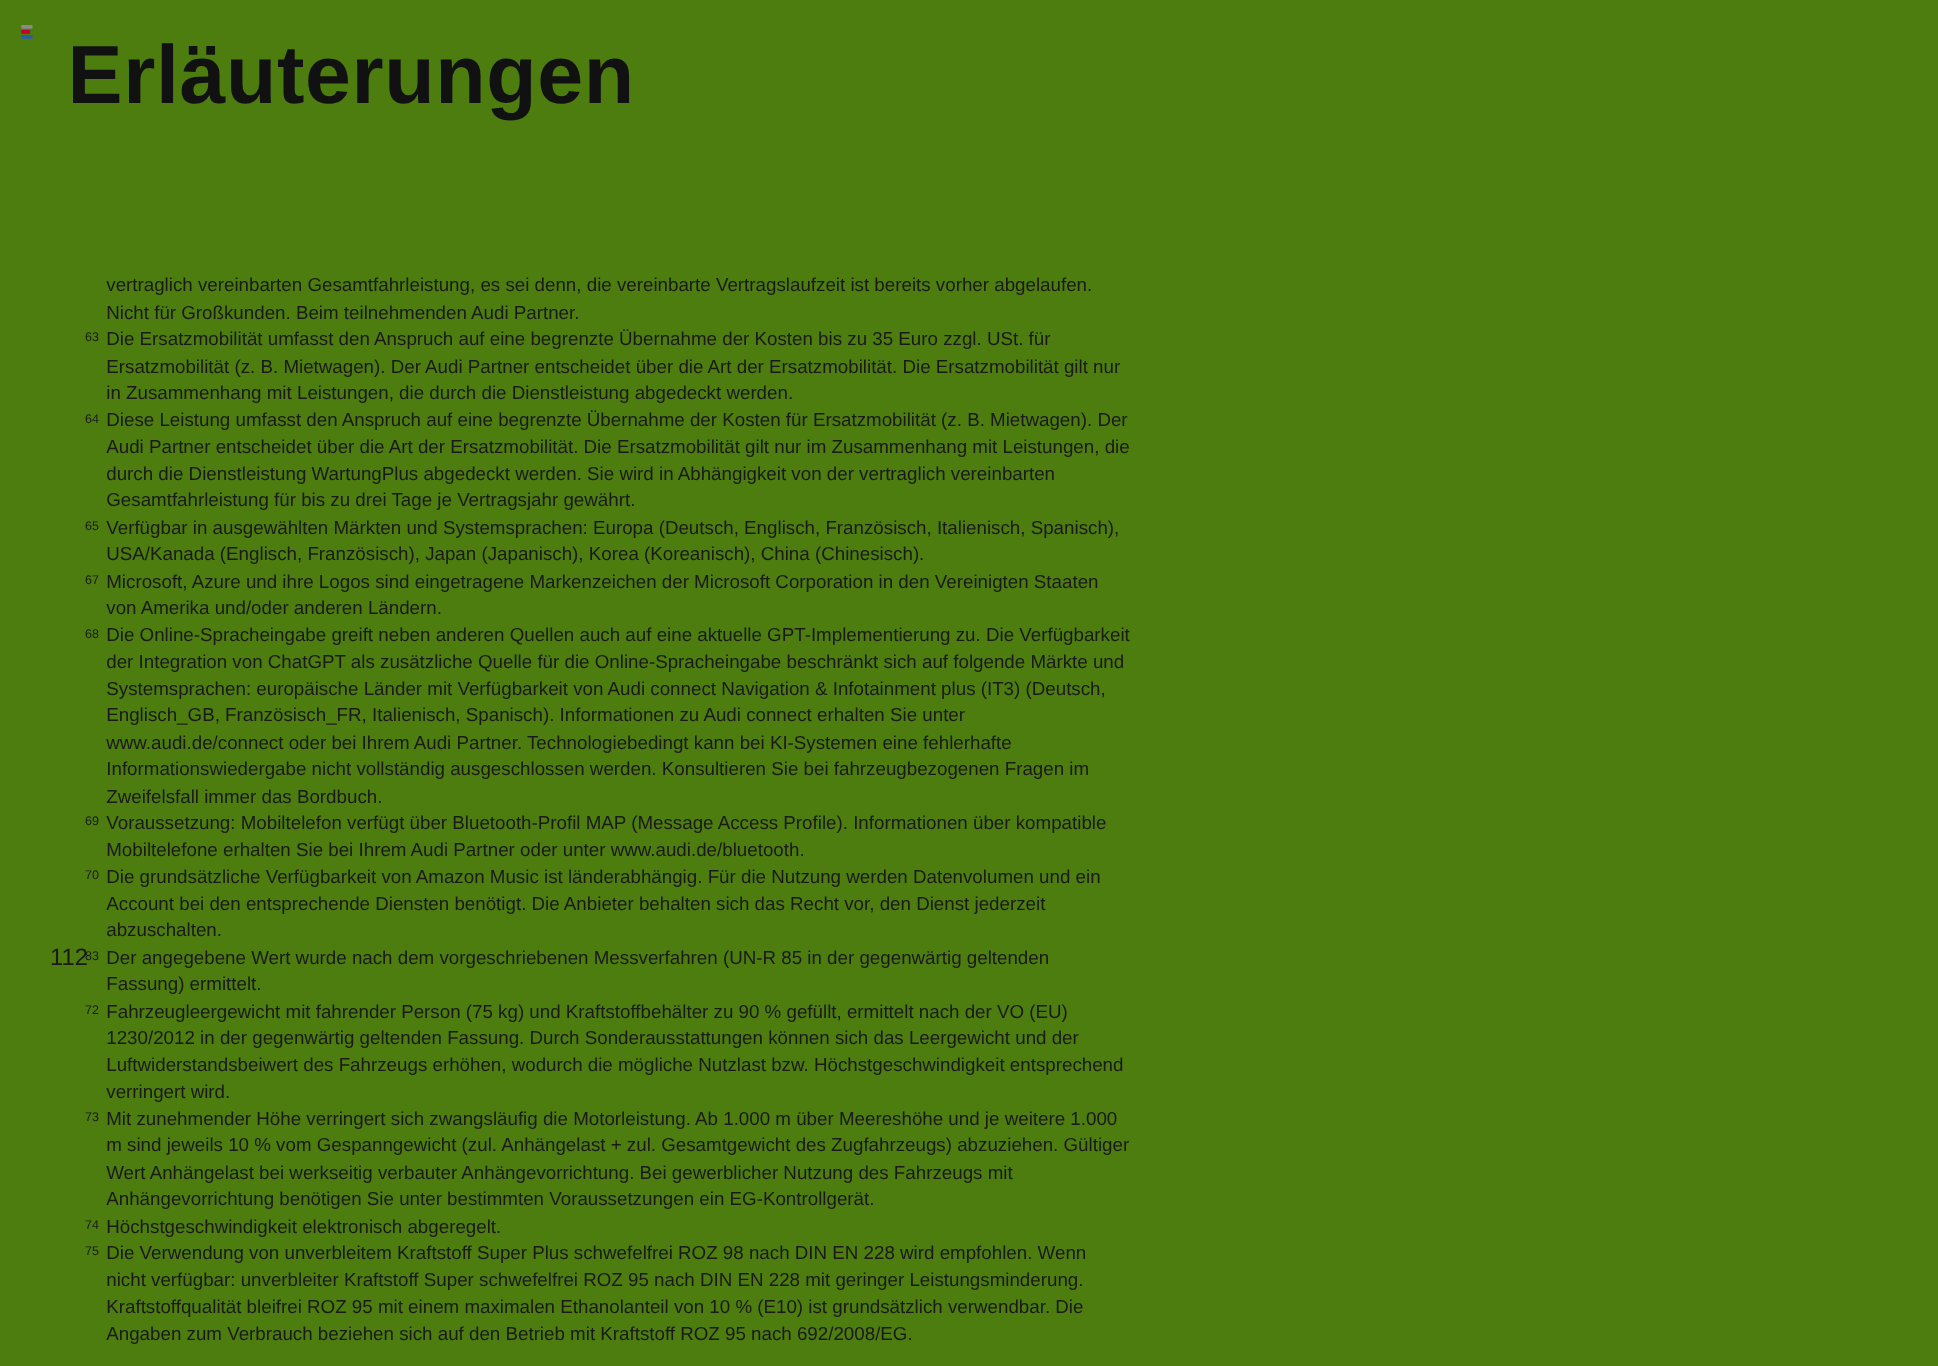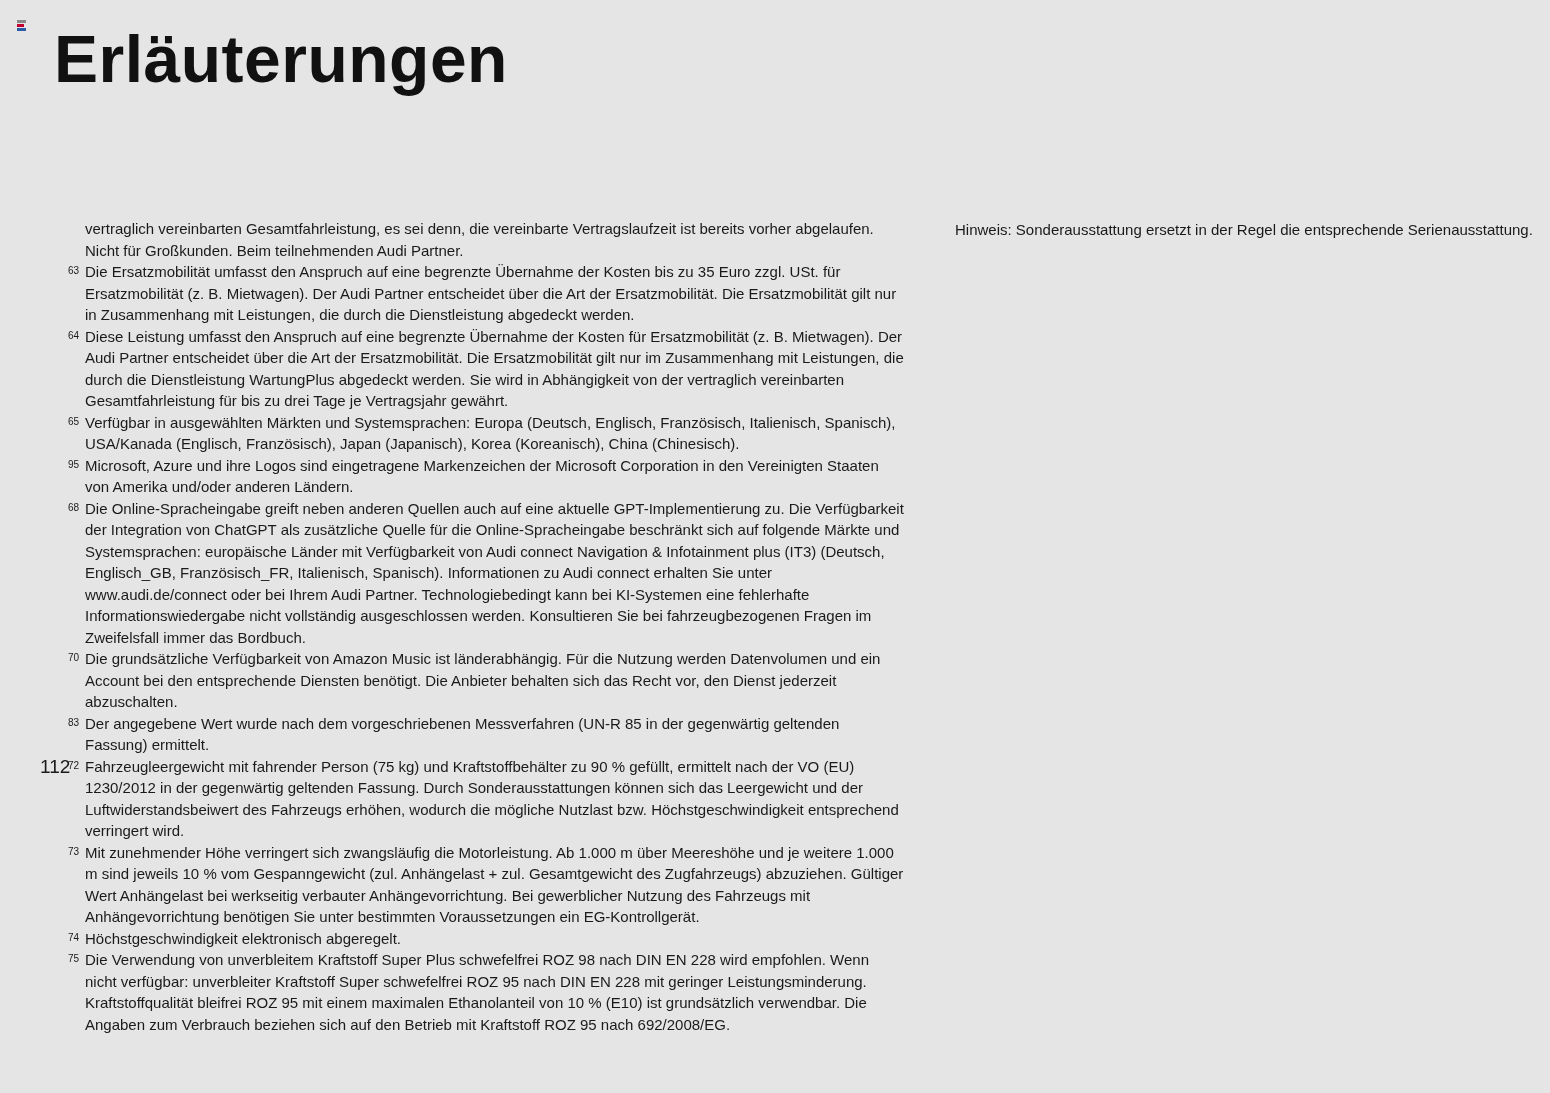--- a/index.html
+++ b/index.html
@@ -4,21 +4,21 @@
 <style>
   html, body {
     margin: 0;
     padding: 0;
     background: #ffffff;
   }
   .page {
     position: relative;
     width: 1550px;
     height: 1093px;
-    background: #e5e5e5;
+    background: #4d7c0f;
     overflow: hidden;
     font-family: "Liberation Sans", sans-serif;
     color: #1a1a1a;
   }
   .corner-icon {
     position: absolute;
     left: 17px;
     top: 20px;
     width: 11px;
     height: 11px;
@@ -114,29 +114,33 @@
       <span class="fn-text">Diese Leistung umfasst den Anspruch auf eine begrenzte Übernahme der Kosten für Ersatzmobilität (z. B. Mietwagen). Der Audi Partner entscheidet über die Art der Ersatzmobilität. Die Ersatzmobilität gilt nur im Zusammenhang mit Leistungen, die durch die Dienstleistung WartungPlus abgedeckt werden. Sie wird in Abhängigkeit von der vertraglich vereinbarten Gesamtfahrleistung für bis zu drei Tage je Vertragsjahr gewährt.</span>
     </div>
 
     <div class="fn">
       <span class="fn-num">65</span>
       <span class="fn-text">Verfügbar in ausgewählten Märkten und Systemsprachen: Europa (Deutsch, Englisch, Französisch, Italienisch, Spanisch), USA/Kanada (Englisch, Französisch), Japan (Japanisch), Korea (Koreanisch), China (Chinesisch).</span>
     </div>
 
 
     <div class="fn">
-      <span class="fn-num">95</span>
+      <span class="fn-num">67</span>
       <span class="fn-text">Microsoft, Azure und ihre Logos sind eingetragene Markenzeichen der Microsoft Corporation in den Vereinigten Staaten von Amerika und/oder anderen Ländern.</span>
     </div>
 
     <div class="fn">
       <span class="fn-num">68</span>
       <span class="fn-text">Die Online-Spracheingabe greift neben anderen Quellen auch auf eine aktuelle GPT-Implementierung zu. Die Verfügbarkeit der Integration von ChatGPT als zusätzliche Quelle für die Online-Spracheingabe beschränkt sich auf folgende Märkte und Systemsprachen: europäische Länder mit Verfügbarkeit von Audi connect Navigation &amp; Infotainment plus (IT3) (Deutsch, Englisch_GB, Französisch_FR, Italienisch, Spanisch). Informationen zu Audi connect erhalten Sie unter www.audi.de/connect oder bei Ihrem Audi Partner. Technologiebedingt kann bei KI-Systemen eine fehlerhafte Informationswiedergabe nicht vollständig ausgeschlossen werden. Konsultieren Sie bei fahrzeugbezogenen Fragen im Zweifelsfall immer das Bordbuch.</span>
     </div>
 
+    <div class="fn">
+      <span class="fn-num">69</span>
+      <span class="fn-text">Voraussetzung: Mobiltelefon verfügt über Bluetooth-Profil MAP (Message Access Profile). Informationen über kompatible Mobiltelefone erhalten Sie bei Ihrem Audi Partner oder unter www.audi.de/bluetooth.</span>
+    </div>
 
     <div class="fn">
       <span class="fn-num">70</span>
       <span class="fn-text">Die grundsätzliche Verfügbarkeit von Amazon Music ist länderabhängig. Für die Nutzung werden Datenvolumen und ein Account bei den entsprechende Diensten benötigt. Die Anbieter behalten sich das Recht vor, den Dienst jederzeit abzuschalten.</span>
     </div>
 
     <div class="fn">
       <span class="fn-num">83</span>
       <span class="fn-text">Der angegebene Wert wurde nach dem vorgeschriebenen Messverfahren (UN-R 85 in der gegenwärtig geltenden Fassung) ermittelt.</span>
     </div>
@@ -156,15 +160,14 @@
       <span class="fn-text">Höchstgeschwindigkeit elektronisch abgeregelt.</span>
     </div>
 
     <div class="fn">
       <span class="fn-num">75</span>
       <span class="fn-text">Die Verwendung von unverbleitem Kraftstoff Super Plus schwefelfrei ROZ 98 nach DIN EN 228 wird empfohlen. Wenn nicht verfügbar: unverbleiter Kraftstoff Super schwefelfrei ROZ 95 nach DIN EN 228 mit geringer Leistungsminderung. Kraftstoffqualität bleifrei ROZ 95 mit einem maximalen Ethanolanteil von 10 % (E10) ist grundsätzlich verwendbar. Die Angaben zum Verbrauch beziehen sich auf den Betrieb mit Kraftstoff ROZ 95 nach 692/2008/EG.</span>
     </div>
 
   </div>
 
-  <div class="side-note">Hinweis: Sonderausstattung ersetzt in der Regel die entsprechende Serienausstattung.</div>
 
 </div>
 
 </body></html>

